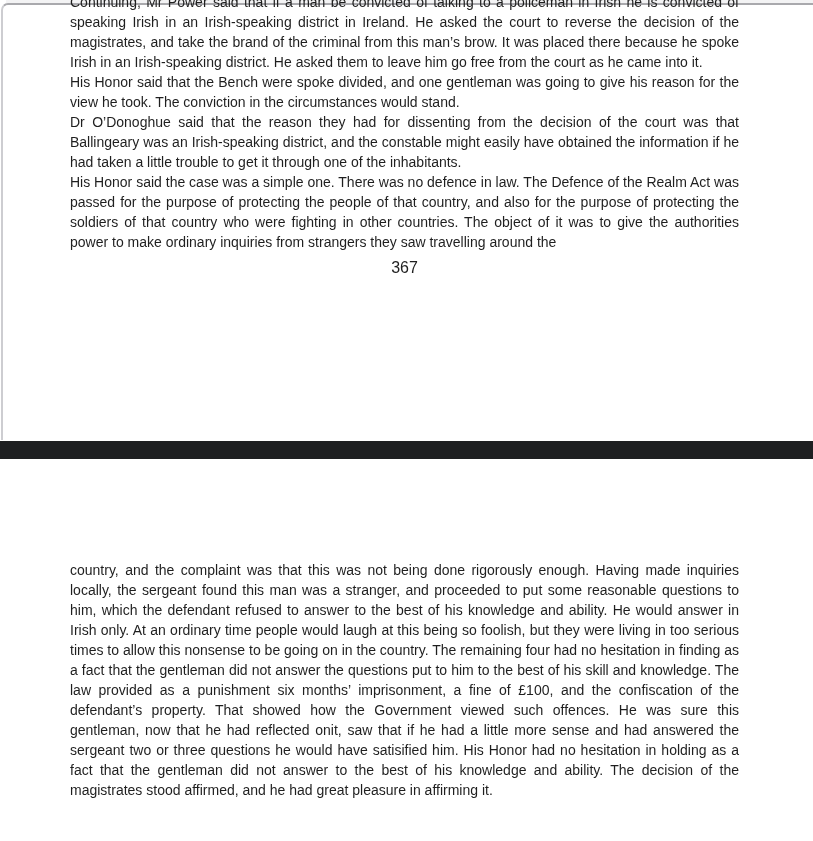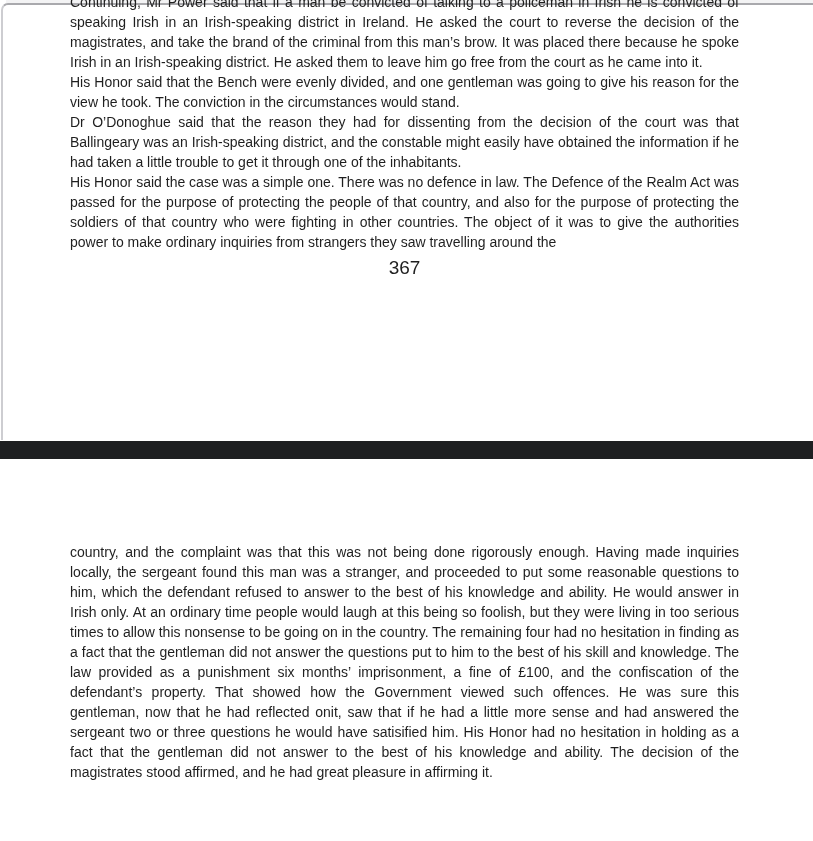--- a/index.html
+++ b/index.html
@@ -40,45 +40,45 @@
     position: absolute;
     left: 70px;
     width: 669px;
     color: #1f1f1f;
     font-size: 14px;
     line-height: 20px;
     text-align: justify;
   }
   .page-text p { margin: 0; }
   .page-top-text { top: -8px; }
-  .page-bottom-text { top: 542px; }
+  .page-bottom-text { top: 560px; }
   .page-number {
     margin-top: 6px;
     text-align: center;
-    font-size: 19px;
+    font-size: 16px;
     color: #1f1f1f;
   }
   .page-separator {
     position: absolute;
     top: 441px; left: 0; right: 0;
     height: 18px;
     background: #1e1f21;
   }
 </style>
 </head>
 <body>
 
 <div class="viewport">
 
   <div class="top-strip"></div>
   <div class="page-frame"></div>
 
   <div class="page-text page-top-text">
     <p>Continuing, Mr Power said that if a man be convicted of talking to a policeman in Irish he is convicted of speaking Irish in an Irish-speaking district in Ireland. He asked the court to reverse the decision of the magistrates, and take the brand of the criminal from this man’s brow. It was placed there because he spoke Irish in an Irish-speaking district. He asked them to leave him go free from the court as he came into it.</p>
-    <p>His Honor said that the Bench were evenly divided, and one gentleman was going to give his reason for the view he took. The conviction in the circumstances would stand.</p>
+    <p>His Honor said that the Bench were spoke divided, and one gentleman was going to give his reason for the view he took. The conviction in the circumstances would stand.</p>
     <p>Dr O’Donoghue said that the reason they had for dissenting from the decision of the court was that Ballingeary was an Irish-speaking district, and the constable might easily have obtained the information if he had taken a little trouble to get it through one of the inhabitants.</p>
     <p>His Honor said the case was a simple one. There was no defence in law. The Defence of the Realm Act was passed for the purpose of protecting the people of that country, and also for the purpose of protecting the soldiers of that country who were fighting in other countries. The object of it was to give the authorities power to make ordinary inquiries from strangers they saw travelling around the</p>
     <div class="page-number">367</div>
   </div>
 
   <div class="page-separator"></div>
 
   <div class="page-text page-bottom-text">
     <p>country, and the complaint was that this was not being done rigorously enough. Having made inquiries locally, the sergeant found this man was a stranger, and proceeded to put some reasonable questions to him, which the defendant refused to answer to the best of his knowledge and ability. He would answer in Irish only. At an ordinary time people would laugh at this being so foolish, but they were living in too serious times to allow this nonsense to be going on in the country. The remaining four had no hesitation in finding as a fact that the gentleman did not answer the questions put to him to the best of his skill and knowledge. The law provided as a punishment six months’ imprisonment, a fine of £100, and the confiscation of the defendant’s property. That showed how the Government viewed such offences. He was sure this gentleman, now that he had reflected onit, saw that if he had a little more sense and had answered the sergeant two or three questions he would have satisified him. His Honor had no hesitation in holding as a fact that the gentleman did not answer to the best of his knowledge and ability. The decision of the magistrates stood affirmed, and he had great pleasure in affirming it.</p>
   </div>

